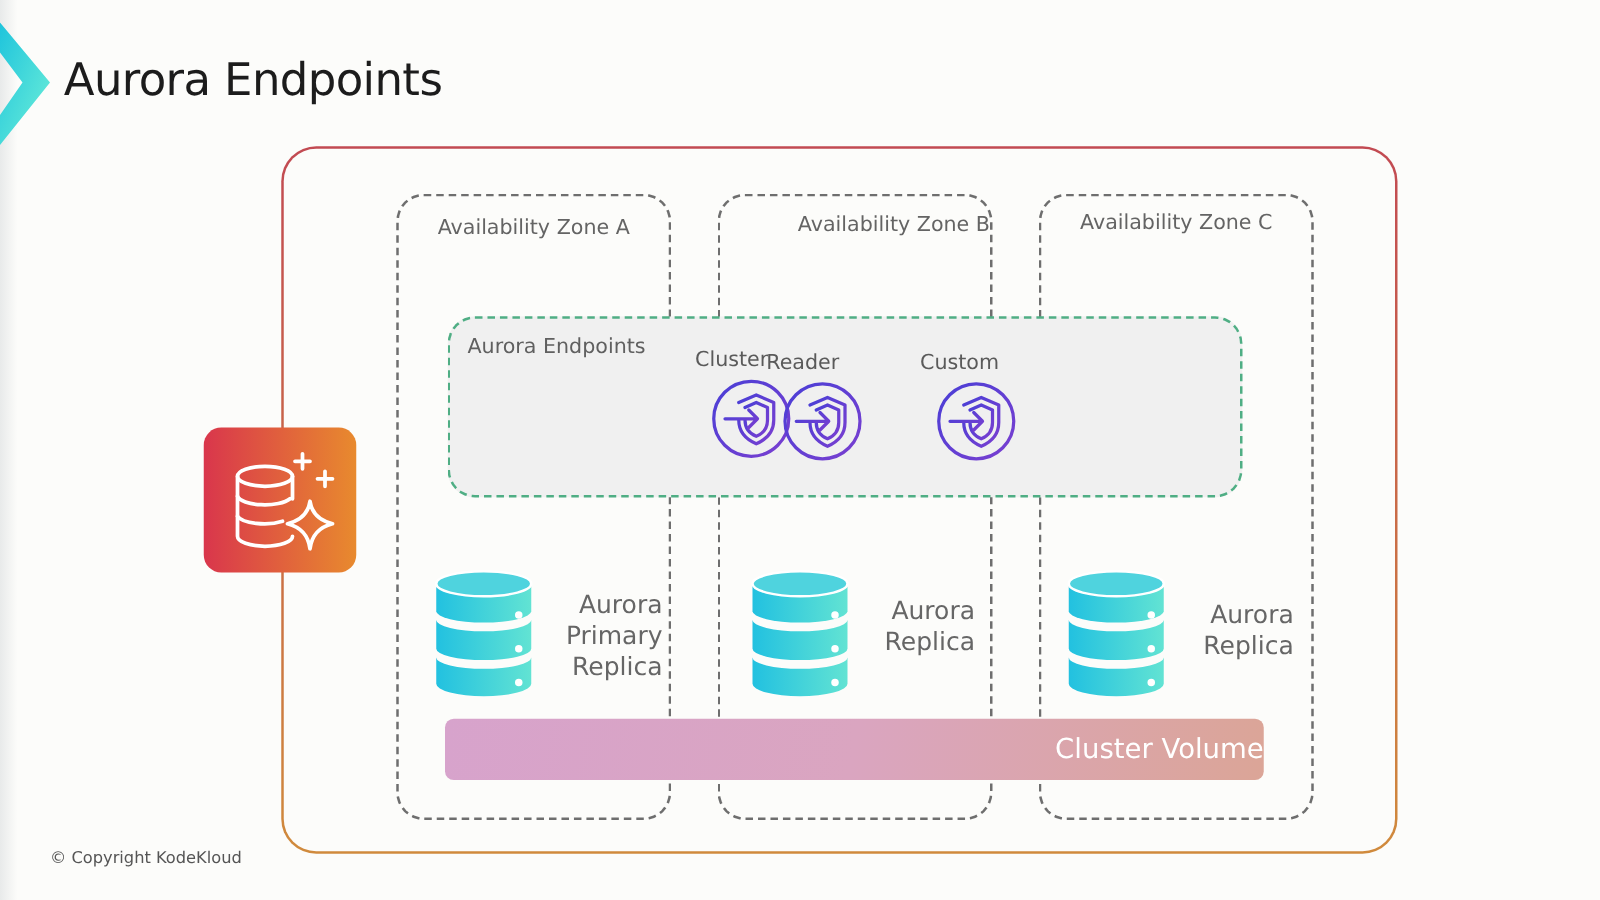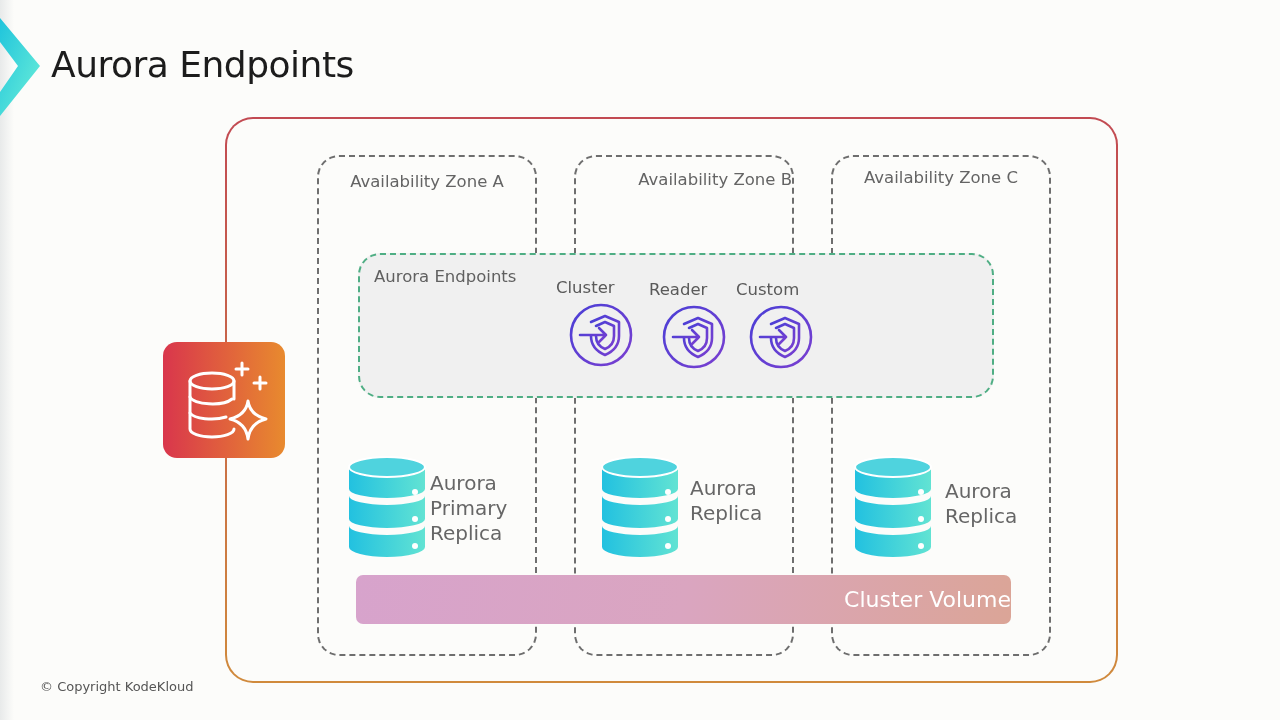--- a/index.html
+++ b/index.html
@@ -53,21 +53,21 @@
   }
   .endpoint {
     position: absolute; width: 90px; text-align: left;
   }
   .endpoint-label { font-size: 16.5px; color: #5a5a5a; display: block; height: 24px; }
   .endpoint svg { display: block; margin: 0 auto; }
   .db {
     position: absolute; width: 80px; height: 104px;
   }
   .db-label {
-    position: absolute; text-align: left; font-size: 20px; color: #666; line-height: 25px;
+    position: absolute; text-align: right; font-size: 20px; color: #666; line-height: 25px;
   }
   .cluster-volume {
     position: absolute; left: 356px; top: 575px; width: 655px; height: 49px;
     border-radius: 7px;
     background: linear-gradient(100deg, #d7a3cc 0%, #daa5c0 50%, #dba597 100%);
     display: flex; align-items: center; justify-content: flex-end;
     color: #ffffff; font-size: 22px;
   }
 </style>
 </head>
@@ -131,21 +131,21 @@
     </defs>
     <g fill="none" stroke="url(#epGrad0)" stroke-width="2.6" stroke-linecap="round" stroke-linejoin="round">
       <circle cx="33" cy="33" r="30"></circle>
       <path d="M23 20 L37 14 L51 20 V34 C51 44 44 50 37 53 C30 50 23 44 23 34"></path>
       <path d="M28 24 L37 20 L46 24 V34 C46 41 42 45 37 47 C32 45 28 41 28 34"></path>
       <path d="M12 33 H38 M31 26 L38 33 L31 40"></path>
     </g>
   </svg>
 </div>
 
-<div class="endpoint" style="left:649px; top:280px;">
+<div class="endpoint" style="left:613px; top:280px;">
   <span class="endpoint-label">Reader</span>
   <svg width="66" height="66" viewBox="0 0 66 66">
     <defs>
       <linearGradient id="epGrad1" x1="0" y1="0" x2="1" y2="1">
         <stop offset="0" stop-color="#4a3fd6"></stop>
           <stop offset="1" stop-color="#7a3fd0"></stop>
       </linearGradient>
     </defs>
     <g fill="none" stroke="url(#epGrad1)" stroke-width="2.6" stroke-linecap="round" stroke-linejoin="round">
       <circle cx="33" cy="33" r="30"></circle>

